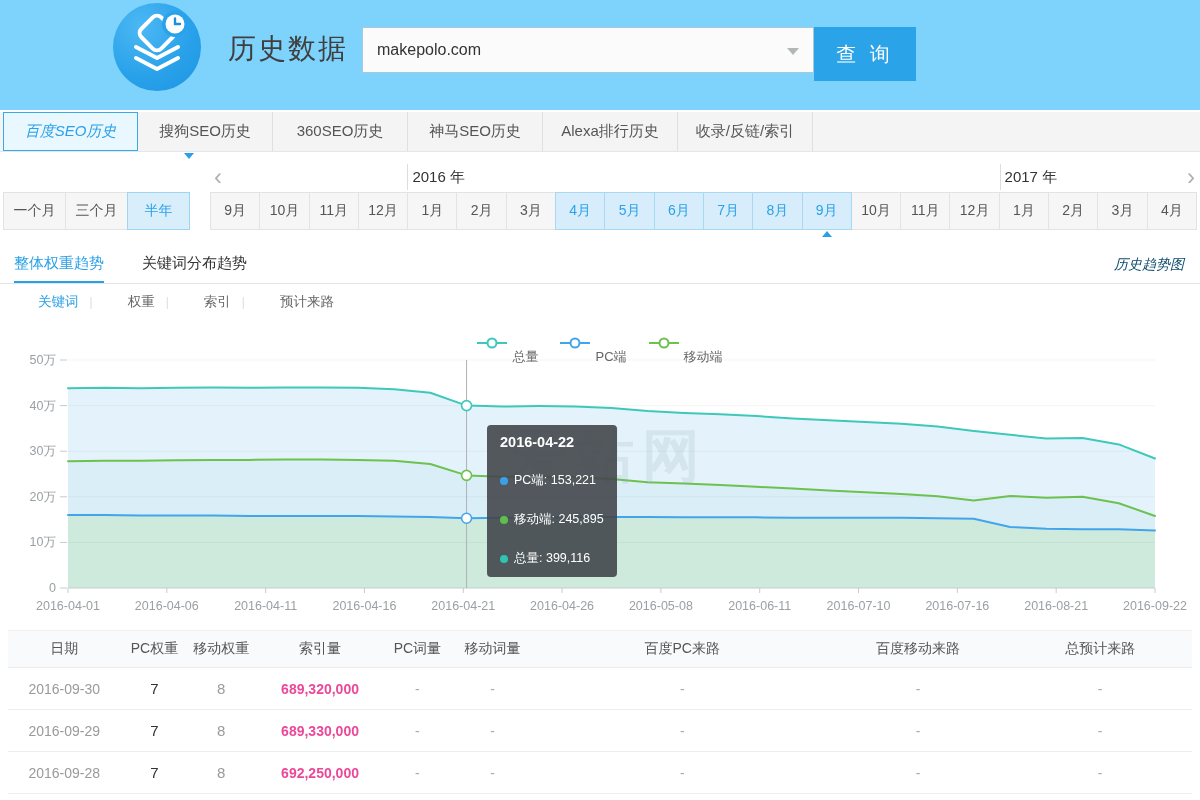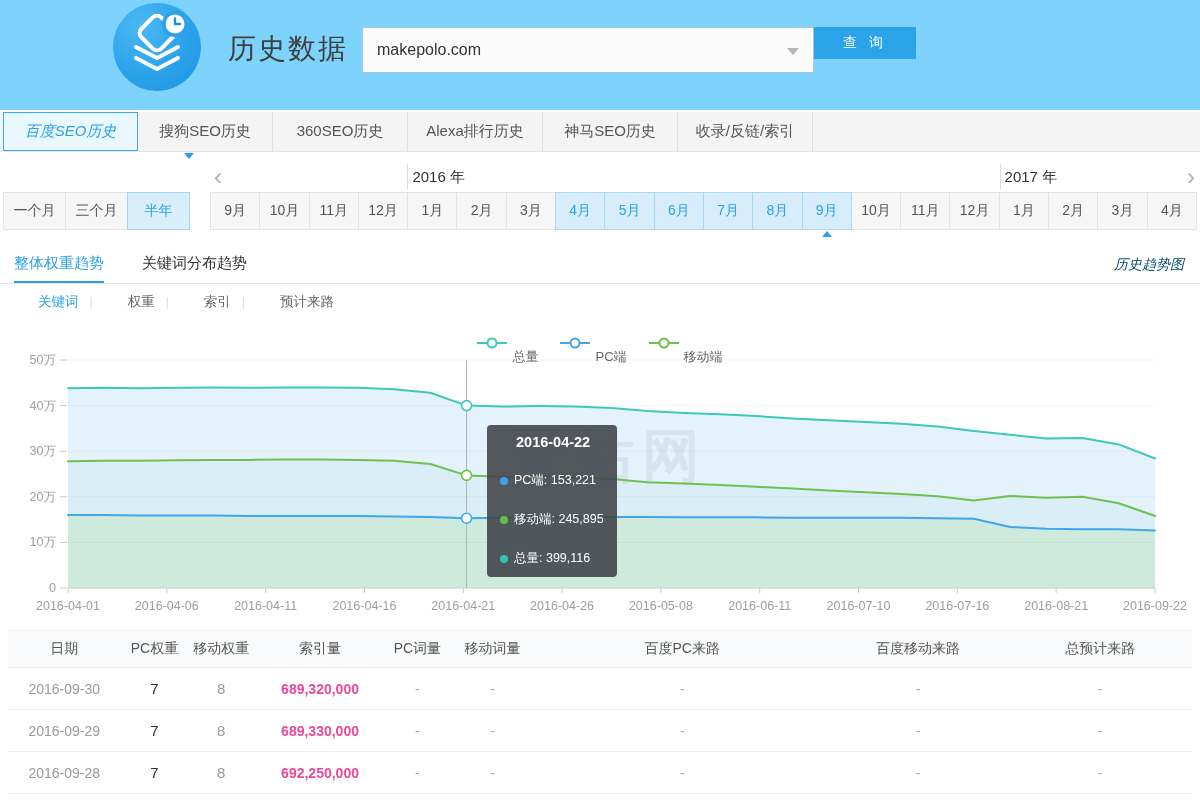--- a/index.html
+++ b/index.html
@@ -12,22 +12,22 @@
   .logo { position:absolute; left:113px; top:3px; width:88px; height:88px; border-radius:50%;
     background:radial-gradient(circle at 32% 26%, #4cb8f4 0%, #2aa2ea 55%, #1e93e2 100%); }
   .logo svg { position:absolute; inset:0; }
   .app-title { position:absolute; left:228px; top:30px; font-size:28px; color:#3f3f3f; letter-spacing:2px; }
   .search-box { position:absolute; left:362px; top:27px; width:452px; height:46px;
     border:1px solid #a9c6da; background:#fbfbfb; }
   .search-input { position:absolute; inset:0; border:0; outline:none; background:transparent;
     font-size:16px; color:#333; padding:0 40px 0 14px; font-family:inherit; }
   .search-caret { position:absolute; right:14px; top:20px; width:0; height:0; cursor:pointer;
     border-left:6px solid transparent; border-right:6px solid transparent; border-top:7px solid #b4b7b9; }
-  .search-btn { position:absolute; left:814px; top:27px; width:102px; height:32px; border:0;
-    background:#2aa3e8; color:#fff; font-size:14px; letter-spacing:4px; cursor:pointer; font-family:inherit; }
+  .search-btn { position:absolute; left:814px; top:27px; width:102px; height:54px; border:0;
+    background:#2aa3e8; color:#fff; font-size:20px; letter-spacing:4px; cursor:pointer; font-family:inherit; }
 
   
   .tabs { position:absolute; top:112px; left:0; width:1200px; height:40px; background:#f4f4f4;
     border-bottom:1px solid #e6e6e6; display:flex; padding-left:3px; }
   .tab { width:135px; height:100%; display:flex; align-items:center; justify-content:center;
     font-size:15px; color:#555; border-right:1px solid #e0e0e0; cursor:pointer; background:#f4f4f4; }
   .tab:first-child { border-left:1px solid #e0e0e0;font-style:italic; }
   .tab.active { background:#e9f7fe; border:1px solid #3aa9ea; color:#2aa0e8; }
   .tab-pointer { position:absolute; left:184px; top:153px; width:0; height:0;
     border-left:5px solid transparent; border-right:5px solid transparent; border-top:6px solid #2aa0e8; }
@@ -70,21 +70,21 @@
   .chart-wrap { position:absolute; top:318px; left:0; width:1200px; height:312px; }
   .legend { position:absolute; top:2px; left:0; width:1200px; display:flex; justify-content:center;
     gap:22px; z-index:2; }
   .legend-item { display:flex; align-items:center; gap:5px; cursor:pointer; }
   .legend-label { font-size:13px; color:#666;margin-top:28px; }
   #chart-svg { position:absolute; top:0; left:0; z-index:0; }
   .watermark { position:absolute; left:510px; top:100px; font-size:58px; font-weight:bold;
     letter-spacing:8px; color:rgba(140,165,185,0.18); z-index:1; user-select:none; }
   .tooltip { position:absolute; left:487px; top:107px; z-index:3; background:rgba(66,71,75,0.9);
     border-radius:4px; padding:9px 13px 10px 13px; color:#fff; min-width:118px; }
-  .tooltip-title { font-size:14.5px; font-weight:bold; margin-bottom:3px;margin-left:16px; }
+  .tooltip-title { font-size:14.5px; font-weight:bold; margin-bottom:3px; }
   .tooltip-row { font-size:12.5px; margin-top:22px; display:flex; align-items:center; white-space:nowrap; }
   .tooltip-dot { width:8px; height:8px; border-radius:50%; margin-right:6px; flex:0 0 auto; }
 
   
   .data-table { position:absolute; top:630px; left:8px; width:1184px; }
   table { border-collapse:collapse; width:100%; table-layout:fixed; }
   thead tr { background:#f9fafb; border-top:1px solid #f0f0f0; border-bottom:1px solid #ececec; }
   th { height:37px; font-weight:normal; font-size:14px; color:#555; text-align:center; }
   td { height:42px; text-align:center; font-size:14px; border-bottom:1px solid #ededed; }
   td.c-date { color:#9a9a9a; }
@@ -112,22 +112,22 @@
     <input class="search-input" value="makepolo.com" style="">
     <span class="search-caret"></span>
   </div>
   <button class="search-btn">查 询</button>
 </div>
 
 <div class="tabs" id="tabs-row">
     <div class="tab active">百度SEO历史</div>
     <div class="tab">搜狗SEO历史</div>
     <div class="tab">360SEO历史</div>
+    <div class="tab">神马SEO历史</div>
     <div class="tab">Alexa排行历史</div>
-    <div class="tab">神马SEO历史</div>
     <div class="tab">收录/反链/索引</div>
   </div>
 <div class="tab-pointer"></div>
 
 <div class="ranges" id="ranges-row">
     <div class="range-btn">一个月</div>
     <div class="range-btn">三个月</div>
     <div class="range-btn active">半年</div>
   </div>
 

